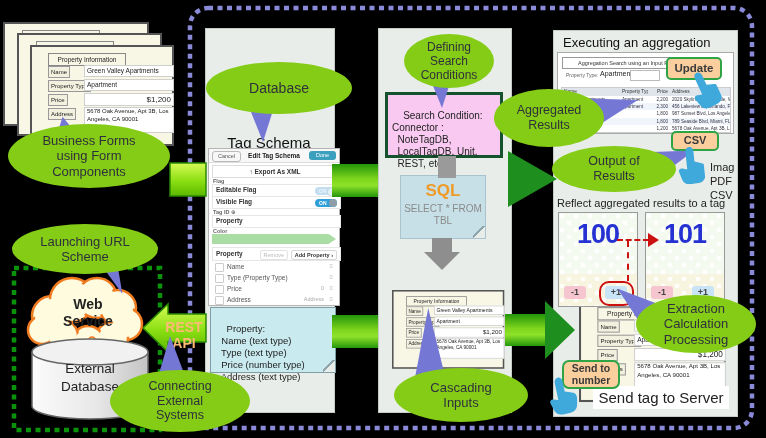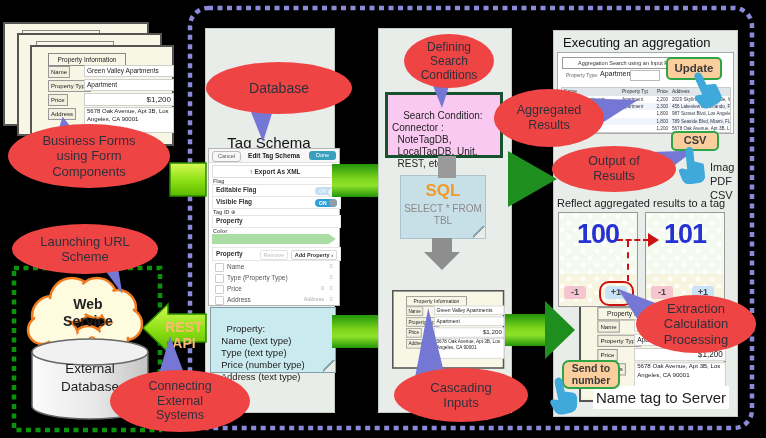--- a/index.html
+++ b/index.html
@@ -1,21 +1,21 @@
 <!DOCTYPE html>
 <html><head>
 <meta charset="utf-8">
 <style>
   html,body{margin:0;padding:0;background:#000;}
   #stage{position:relative;width:766px;height:438px;background:#000;overflow:hidden;
          font-family:"Liberation Sans","DejaVu Sans",sans-serif;color:#222;}
   .abs{position:absolute;}
   svg{position:absolute;left:0;top:0;pointer-events:none;}
   .panel{position:absolute;background:#E9EDE9;border:1px solid #C5CBC5;z-index:1;}
-  .bubble{position:absolute;background:#ef4444;border-radius:50%;color:#30303c;
+  .bubble{position:absolute;background:#84cc16;border-radius:50%;color:#30303c;
           display:flex;align-items:center;justify-content:center;text-align:center;
           white-space:pre-line;z-index:5;line-height:1.18;}
   .tail{position:absolute;background:#7577D5;z-index:5;}
   .btn-orange{position:absolute;background:#FBCE9E;border:2px solid #2FA445;border-radius:5px;
           color:#3a3a3a;font-weight:bold;display:flex;align-items:center;justify-content:center;
           text-align:center;z-index:6;white-space:pre-line;line-height:1.08;}
   .hand{position:absolute;z-index:7;}
   
   .pform{position:absolute;width:140px;height:97px;background:#F8F7E6;border:2px solid #555;
          transform-origin:0 0;z-index:2;}
@@ -411,15 +411,15 @@
 
   <div class="btn-orange" style="left:562px;top:360px;width:54px;height:25px;font-size:10.5px;border-radius:7px;">Send to
 number</div>
   <div class="hand" style="left:549px;top:376px;transform:rotate(-12deg);">
     <svg width="28" height="40" style="position:static;">
         <path d="M13,1 C15.5,1 17,3 17,6 L17,16 L24,18.5 C27,19.5 28.5,22 27.8,25.5 L26.5,31 C25.6,35.5 22.5,38 17.5,38 L10.5,38 C6.5,38 3.8,36 2.8,32.5 L0.7,25 C0,22.5 2,20.8 4.5,21.6 L9,23 L9,6 C9,3 10.5,1 13,1 Z" fill="#3FA9DC"></path>
       </svg>
   </div>
 
   <div class="abs" style="left:593px;top:386px;width:136px;height:23px;background:#fff;z-index:3;"></div>
-  <div class="abs" style="left:593px;top:389px;width:136px;text-align:center;font-size:15px;color:#222;z-index:4;">Name tag to Server</div>
+  <div class="abs" style="left:593px;top:389px;width:136px;text-align:center;font-size:15px;color:#222;z-index:4;">Send tag to Server</div>
 
 </div>
 
 </body></html>

